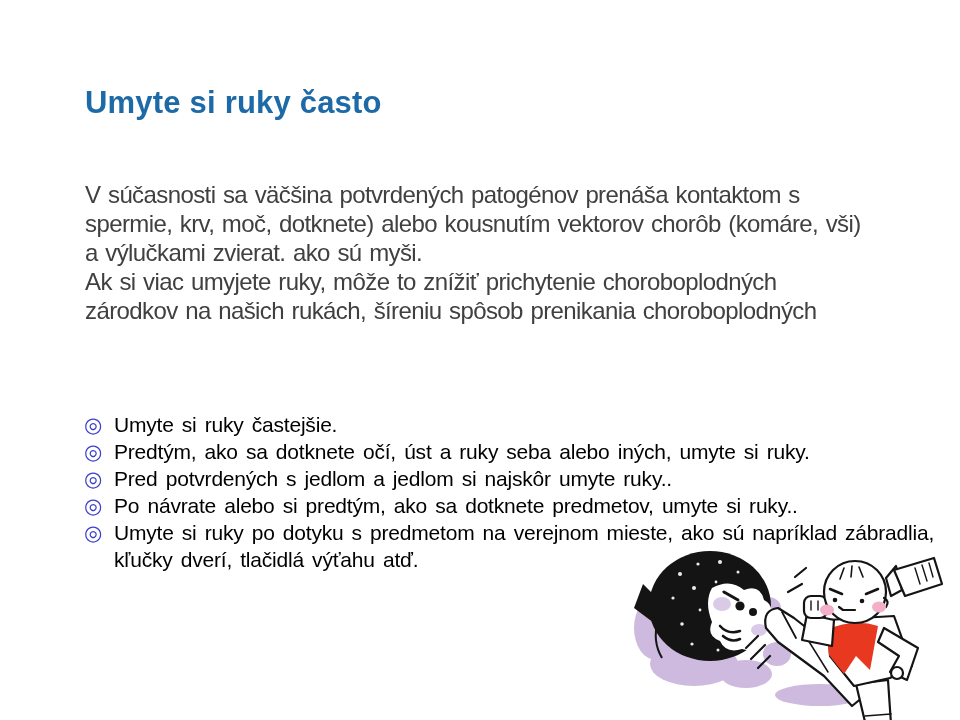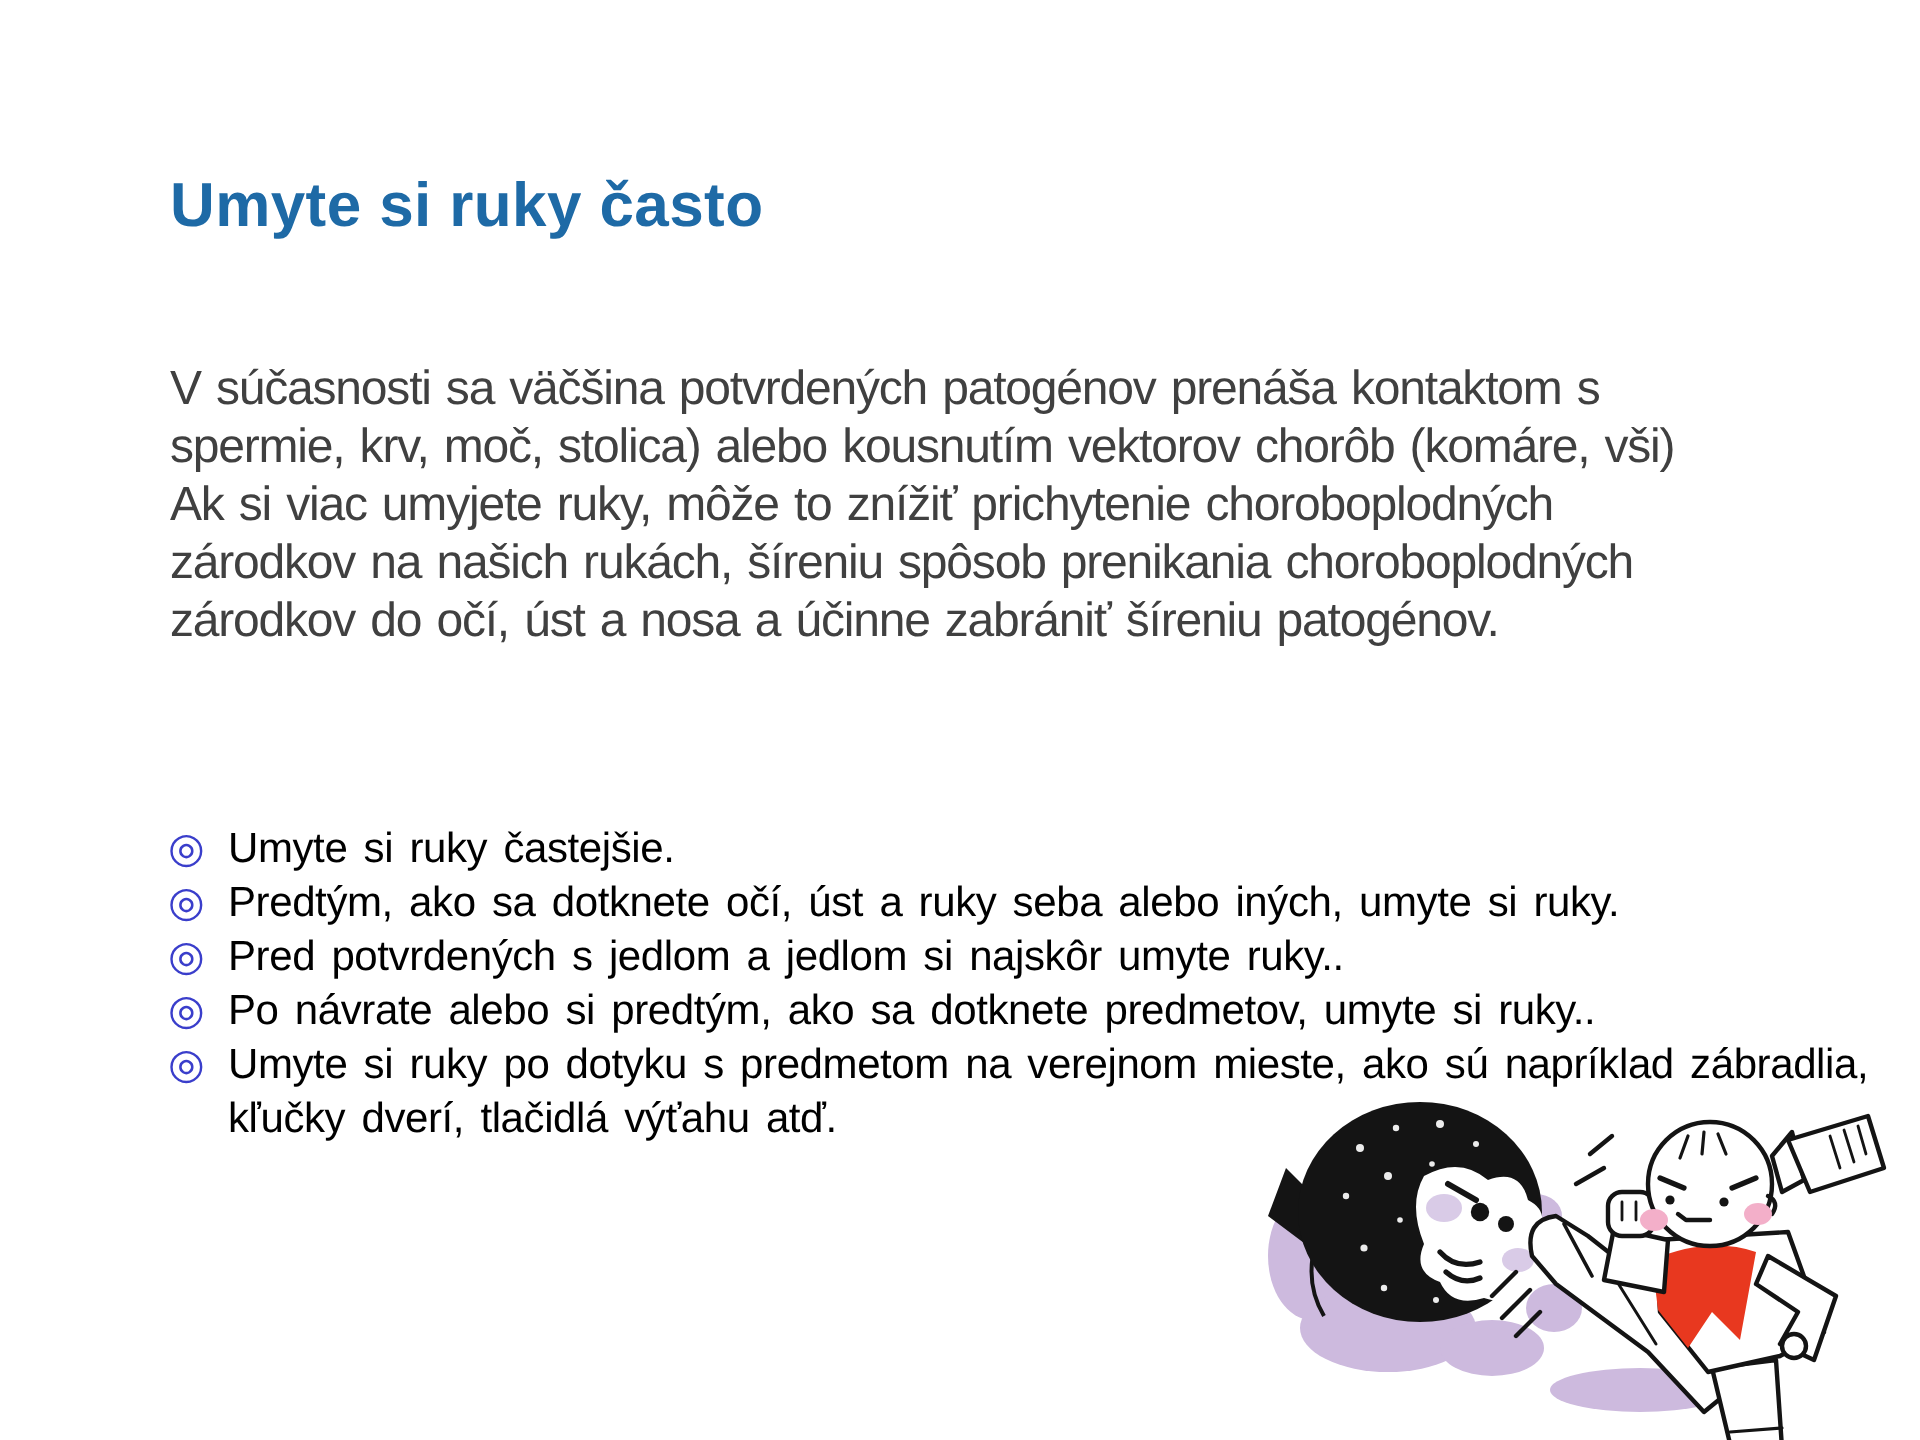--- a/index.html
+++ b/index.html
@@ -30,24 +30,24 @@
 <body>
 
 <div class="slide">
 
   <div class="title">
     <div class="title-line">Umyte si ruky často</div>
   </div>
 
   <div class="para">
     <div class="para-line">V súčasnosti sa väčšina potvrdených patogénov prenáša kontaktom s</div>
-    <div class="para-line">spermie, krv, moč, stolica) alebo kousnutím vektorov chorôb (komáre, vši)</div>
+    <div class="para-line">spermie, krv, moč, dotknete) alebo kousnutím vektorov chorôb (komáre, vši)</div>
+    <div class="para-line">a výlučkami zvierat. ako sú myši.</div>
     <div class="para-line">Ak si viac umyjete ruky, môže to znížiť prichytenie choroboplodných</div>
     <div class="para-line">zárodkov na našich rukách, šíreniu spôsob prenikania choroboplodných</div>
-    <div class="para-line">zárodkov do očí, úst a nosa a účinne zabrániť šíreniu patogénov.</div>
   </div>
 
   <div class="bullets">
     <div class="bullet">
       <span class="bullet-marker">◎</span>
       <span class="bullet-text">Umyte si ruky častejšie.</span>
     </div>
     <div class="bullet">
       <span class="bullet-marker">◎</span>
       <span class="bullet-text">Predtým, ako sa dotknete očí, úst a ruky seba alebo iných, umyte si ruky.</span>

